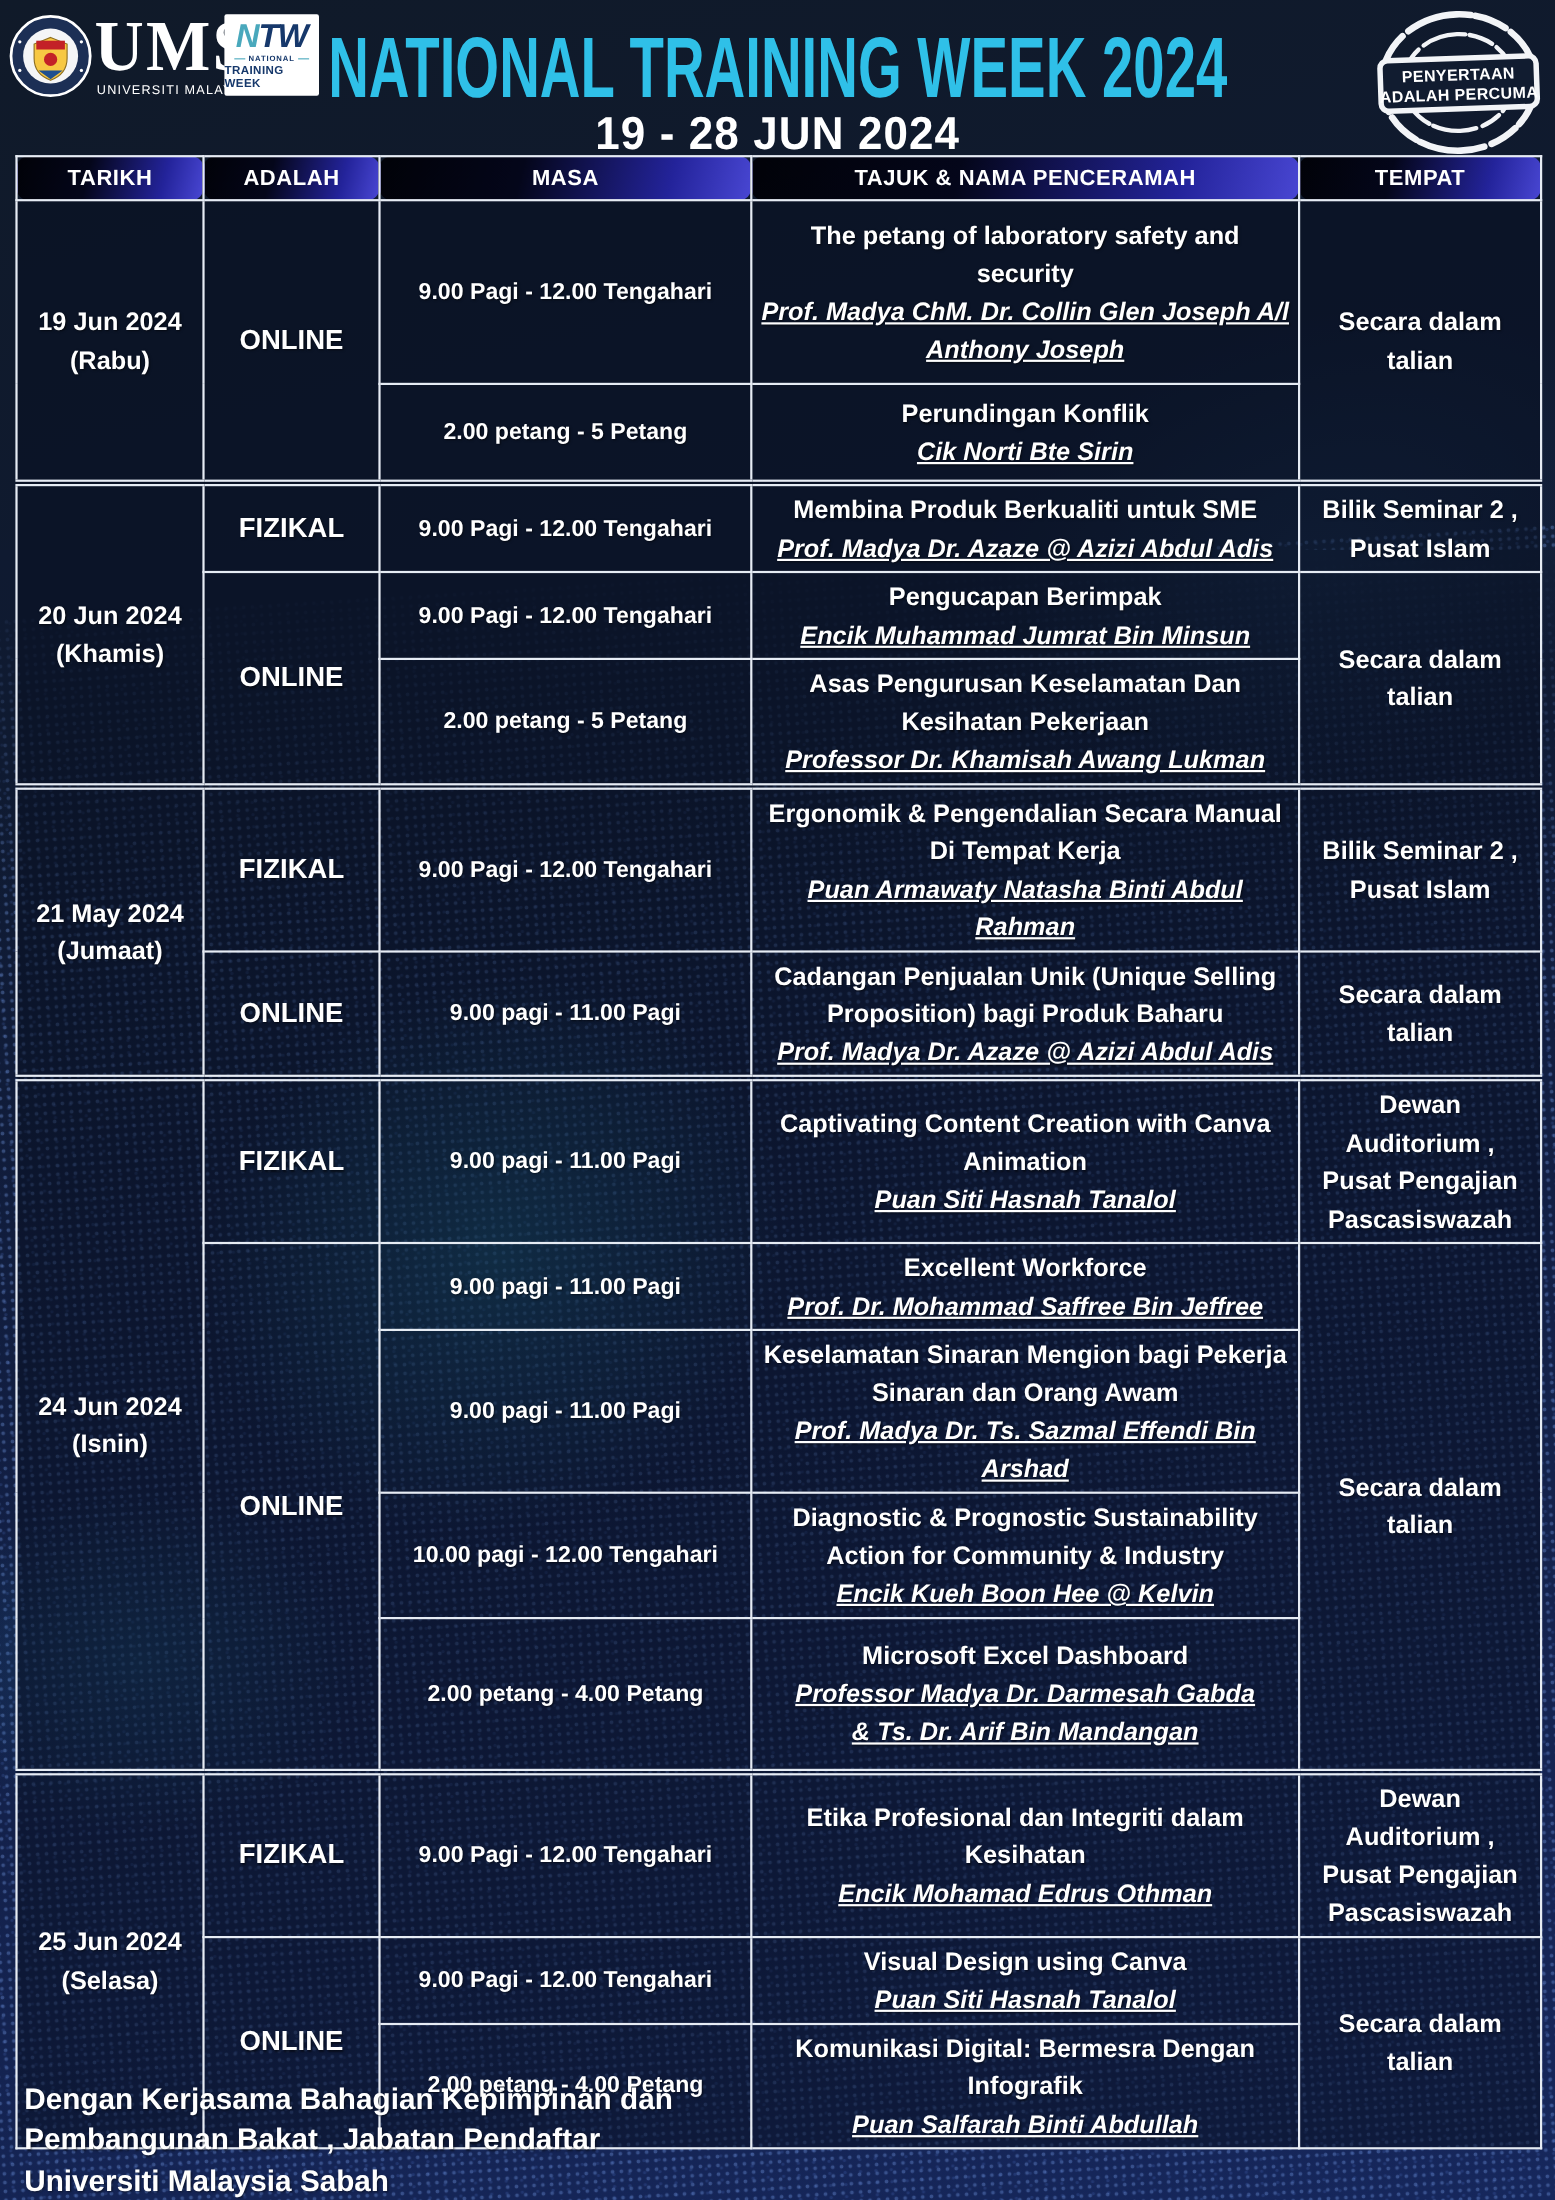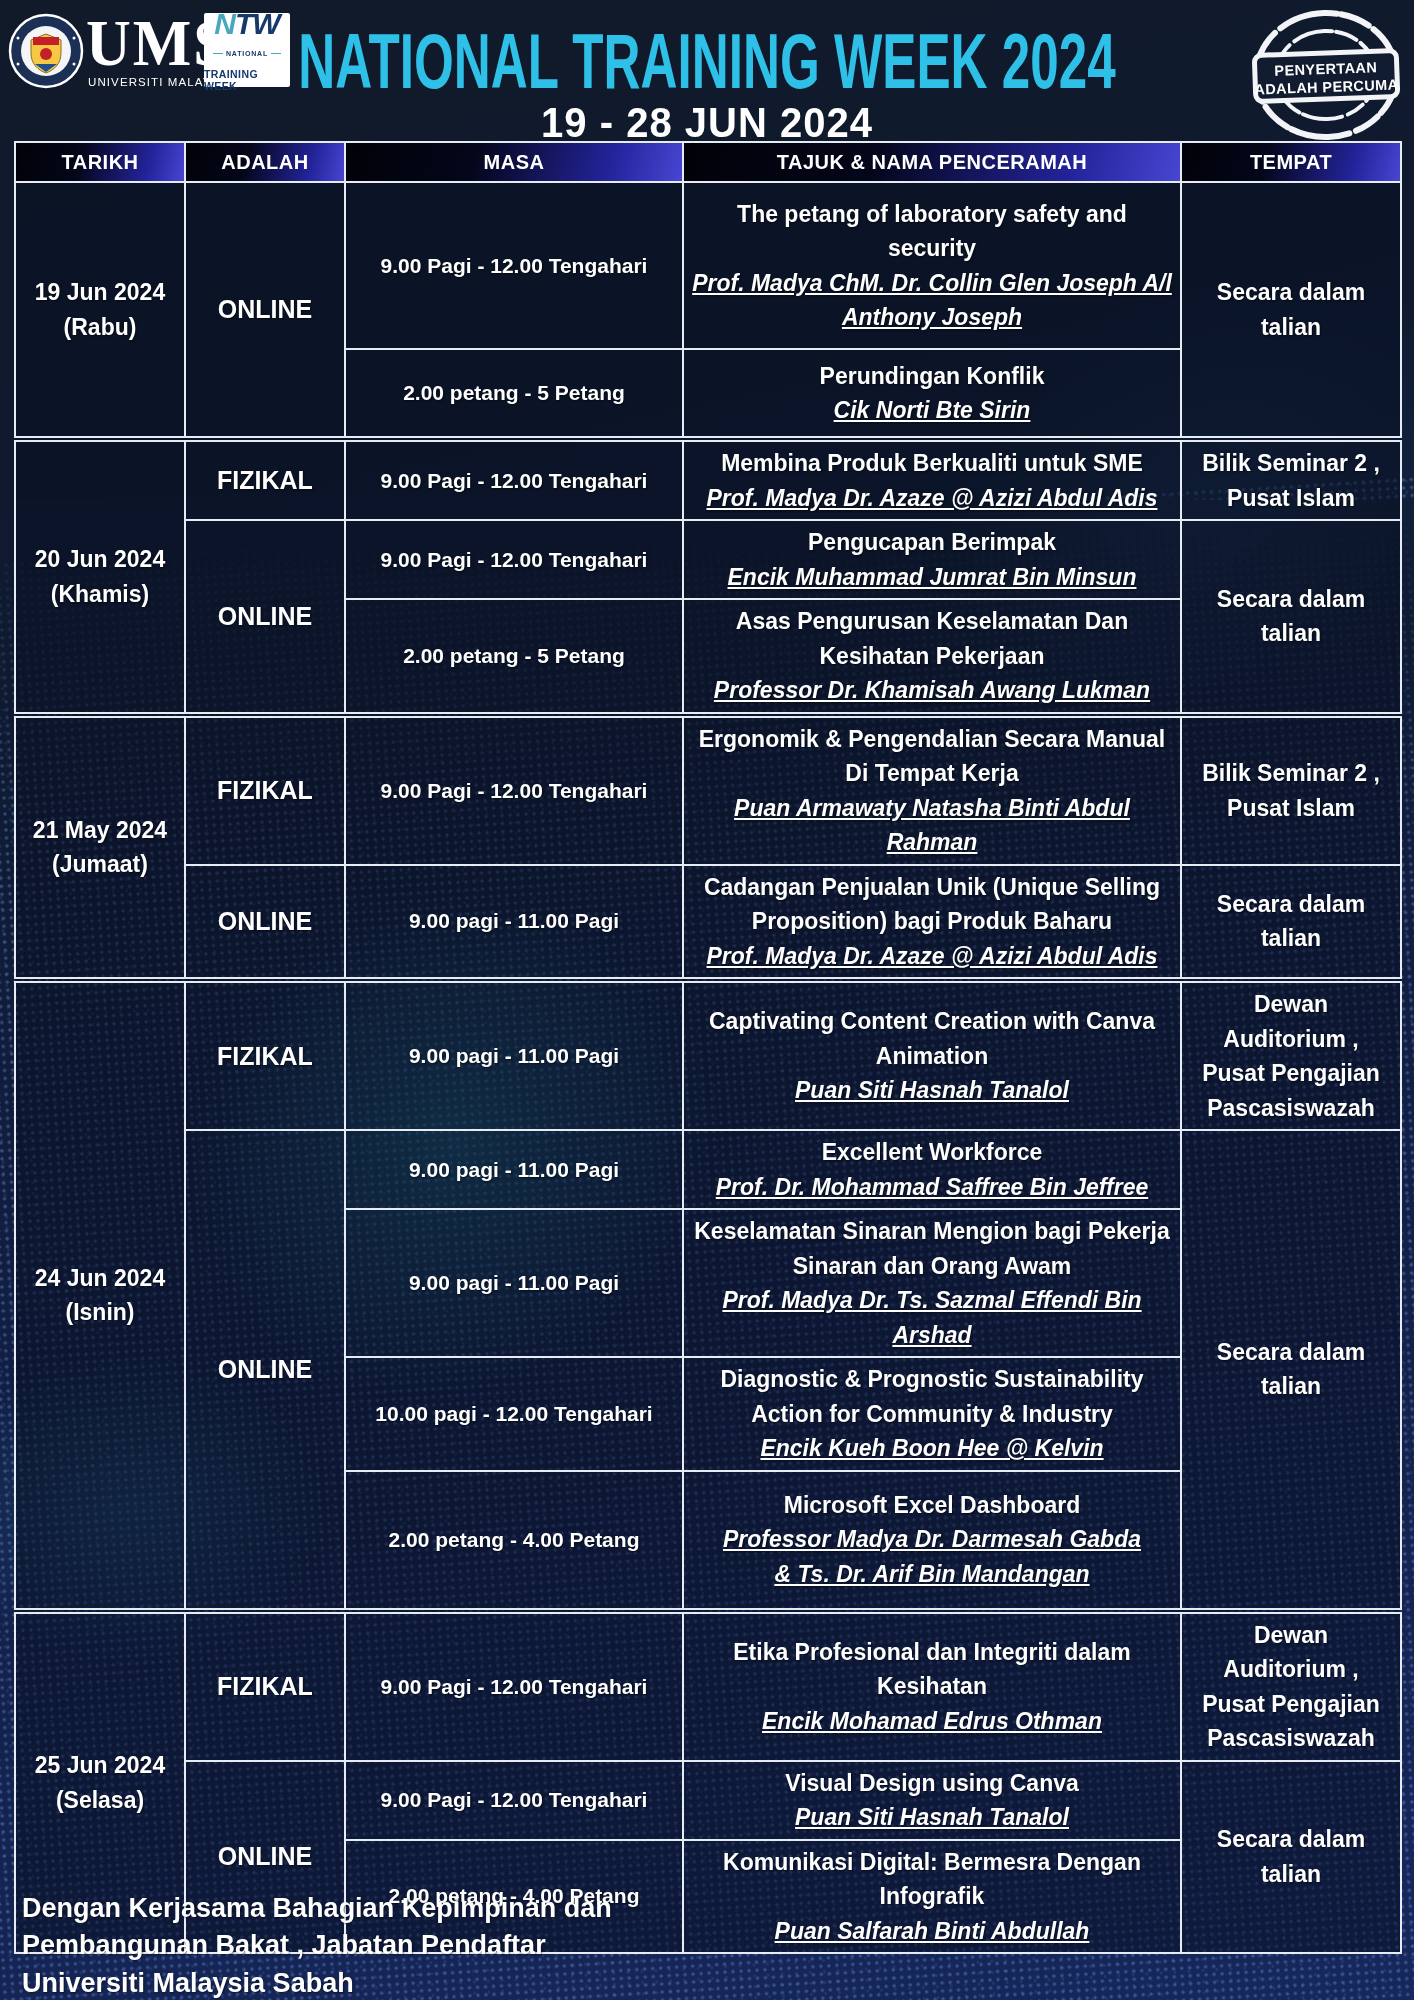--- a/index.html
+++ b/index.html
@@ -29,21 +29,21 @@
     background:radial-gradient(ellipse at center, rgba(70,140,210,.12) 0%, transparent 62%);
     transform:rotate(-18deg);}
 
   
   .crest{position:absolute;left:8px;top:12px;}
   .ums-word{position:absolute;left:86px;top:8px;color:#ffffff;font-size:62px;font-weight:700;
     letter-spacing:2px;transform:scaleY(1.05);font-family:"Liberation Serif", serif;}
   .ums-sub{position:absolute;left:88px;top:76px;color:#ffffff;font-size:11.5px;font-weight:400;
     letter-spacing:1.1px;font-family:"Liberation Sans", sans-serif;}
   .ntw-box{position:absolute;left:204px;top:13px;width:86px;height:74px;background:#ffffff;
-    border-radius:2px;display:flex;flex-direction:column;align-items:center;justify-content:center;gap:11px;}
+    border-radius:2px;display:flex;flex-direction:column;align-items:center;justify-content:center;gap:1px;}
   .ntw-word{color:#16386b;font-size:30px;font-weight:800;font-style:italic;letter-spacing:-1px;line-height:1;}
   .ntw-word .accent{color:#49a8bc;}
   .ntw-small{display:flex;align-items:center;gap:3px;color:#16386b;font-size:7px;font-weight:700;letter-spacing:.8px;}
   .ntw-small::before,.ntw-small::after{content:"";width:10px;height:1px;background:#49a8bc;}
   .ntw-big{color:#16386b;font-size:10.5px;font-weight:800;letter-spacing:.4px;}
 
   .main-title{position:absolute;left:0;right:0;top:16px;text-align:center;
     color:#2fc0e8;font-size:64px;font-weight:800;letter-spacing:0px;white-space:nowrap;
     transform:scale(.80,1.22);transform-origin:50% 0;}
   .date-range{position:absolute;left:0;right:0;top:100px;text-align:center;
@@ -53,21 +53,21 @@
   .stamp svg{position:absolute;left:0;top:0;}
   .stamp-text{position:absolute;left:12px;top:52px;width:136px;height:44px;
     display:flex;flex-direction:column;align-items:center;justify-content:center;line-height:1.25;}
   .stamp-text div{color:#ffffff;font-size:14.5px;font-weight:800;letter-spacing:.4px;white-space:nowrap;}
 
   
   table.sched{position:absolute;left:14px;top:141px;width:1386px;border-collapse:collapse;table-layout:fixed;}
   table.sched th, table.sched td{border:2px solid #e6ecf4;}
   table.sched th{
     background:linear-gradient(104deg,#010208 0%,#04061a 38%,#23239a 78%,#4846d2 100%);
-    color:#fff;font-size:20px;font-weight:700;height:34px;letter-spacing:.5px;padding:2px;}
+    color:#fff;font-size:20px;font-weight:700;height:34px;letter-spacing:.5px;padding:2px;border-radius:11px;}
   table.sched td{
     background:rgba(8,15,33,.52);color:#fff;text-align:center;vertical-align:middle;
     padding:4px 8px;text-shadow:1px 1px 2px rgba(0,0,0,.55);}
   tr.sec-start td{border-top:6px double #e6ecf4;}
   .date-cell{font-size:23px;font-weight:700;line-height:1.5;margin-left:28px;}
   .method-cell{font-size:25px;font-weight:700;}
   .time-cell{font-size:21px;font-weight:700;white-space:nowrap;padding:4px 2px;}
   .topic-title{font-size:23px;font-weight:700;line-height:1.5;}
   .speaker{font-size:23px;font-weight:700;font-style:italic;line-height:1.5;white-space:pre-line;text-decoration:underline;}
   .venue-cell{font-size:23px;font-weight:700;line-height:1.5;white-space:pre-line;}

